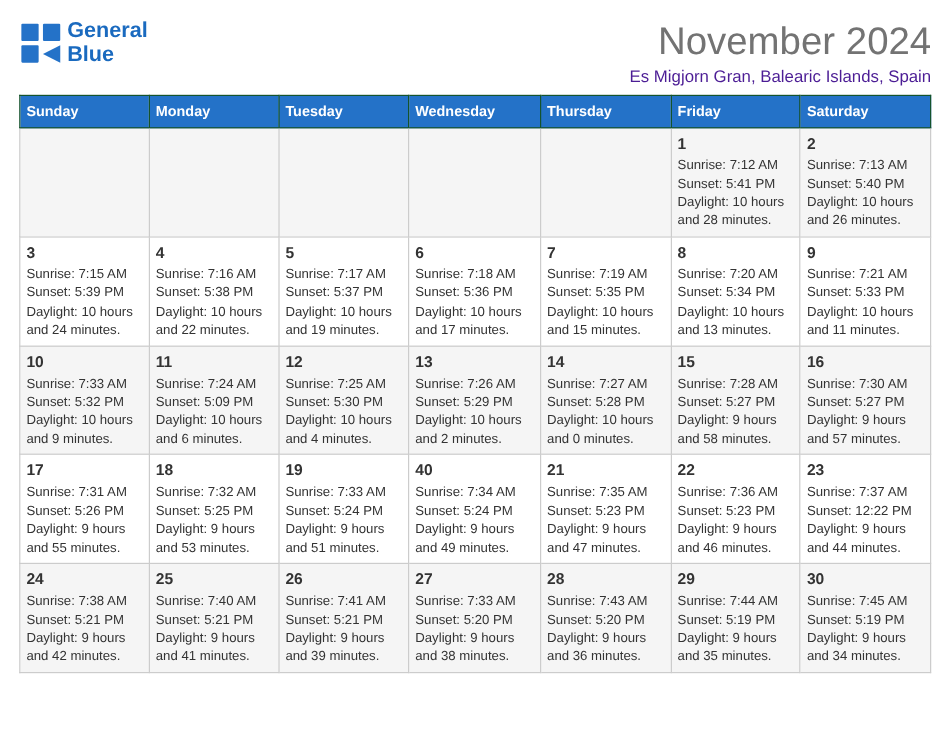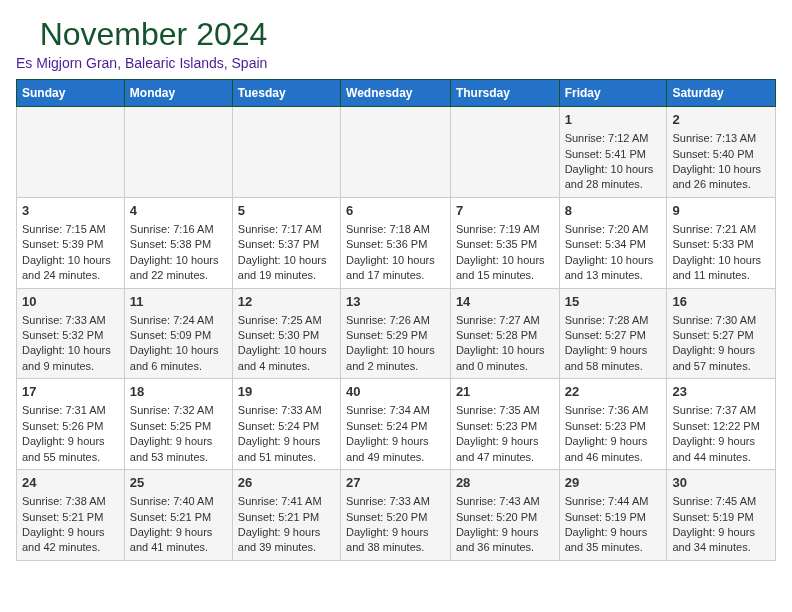--- a/index.html
+++ b/index.html
@@ -31,21 +31,21 @@
     .logo-icon {
       width: 36px;
       height: 36px;
     }
     .title-area {
       text-align: right;
     }
     .month-title {
       font-size: 32px;
       font-weight: normal;
-      color: #14532d;
+      color: #737373;
     }
     .location {
       font-size: 14px;
       color: #4c1d95;
       margin-top: 2px;
     }
     table {
       width: 100%;
       border-collapse: collapse;
       font-size: 11px;
@@ -78,20 +78,32 @@
       font-size: 13px;
       display: block;
       margin-bottom: 2px;
     }
     .empty-cell { background: #f5f5f5; }
   </style>
 </head>
 <body>
 
 <div class="header-area">
+  <div class="logo">
+    <svg class="logo-icon" viewBox="0 0 40 40" xmlns="http://www.w3.org/2000/svg">
+      <rect x="2" y="2" width="16" height="16" fill="#2472c8" rx="1"></rect>
+      <rect x="22" y="2" width="16" height="16" fill="#2472c8" rx="1"></rect>
+      <rect x="2" y="22" width="16" height="16" fill="#2472c8" rx="1"></rect>
+      <polygon points="22,30 38,22 38,38" fill="#2472c8"></polygon>
+    </svg>
+    <div>
+      <div class="logo-text"><span>General</span></div>
+      <div class="logo-text"><span>Blue</span></div>
+    </div>
+  </div>
   <div class="title-area">
     <div class="month-title">November 2024</div>
     <div class="location">Es Migjorn Gran, Balearic Islands, Spain</div>
   </div>
 </div>
 
 <table>
   <thead>
     <tr>
     <th>Sunday</th>

